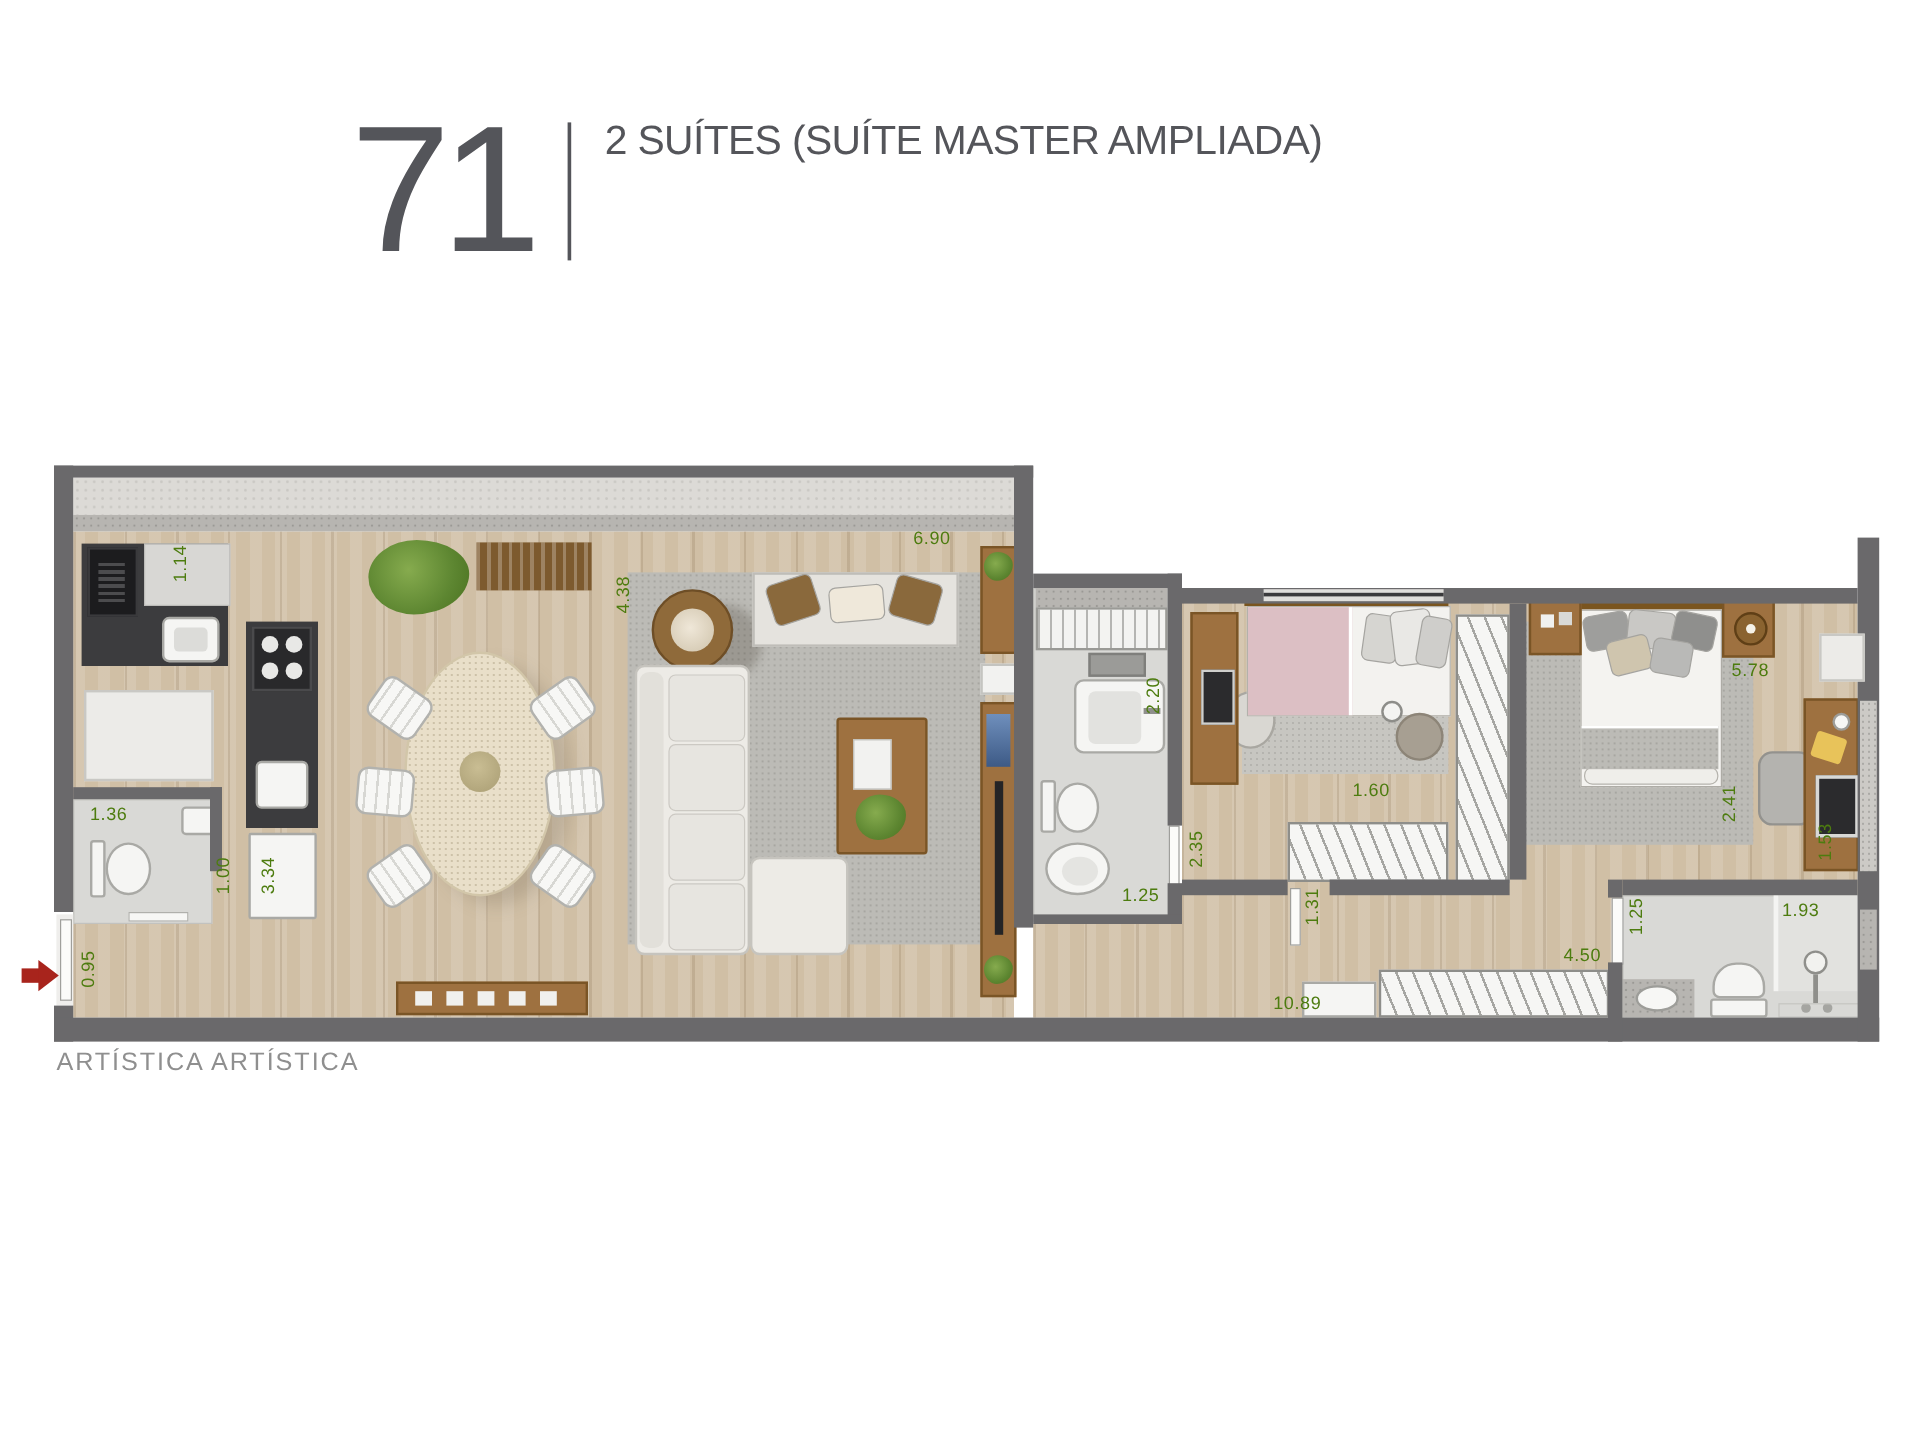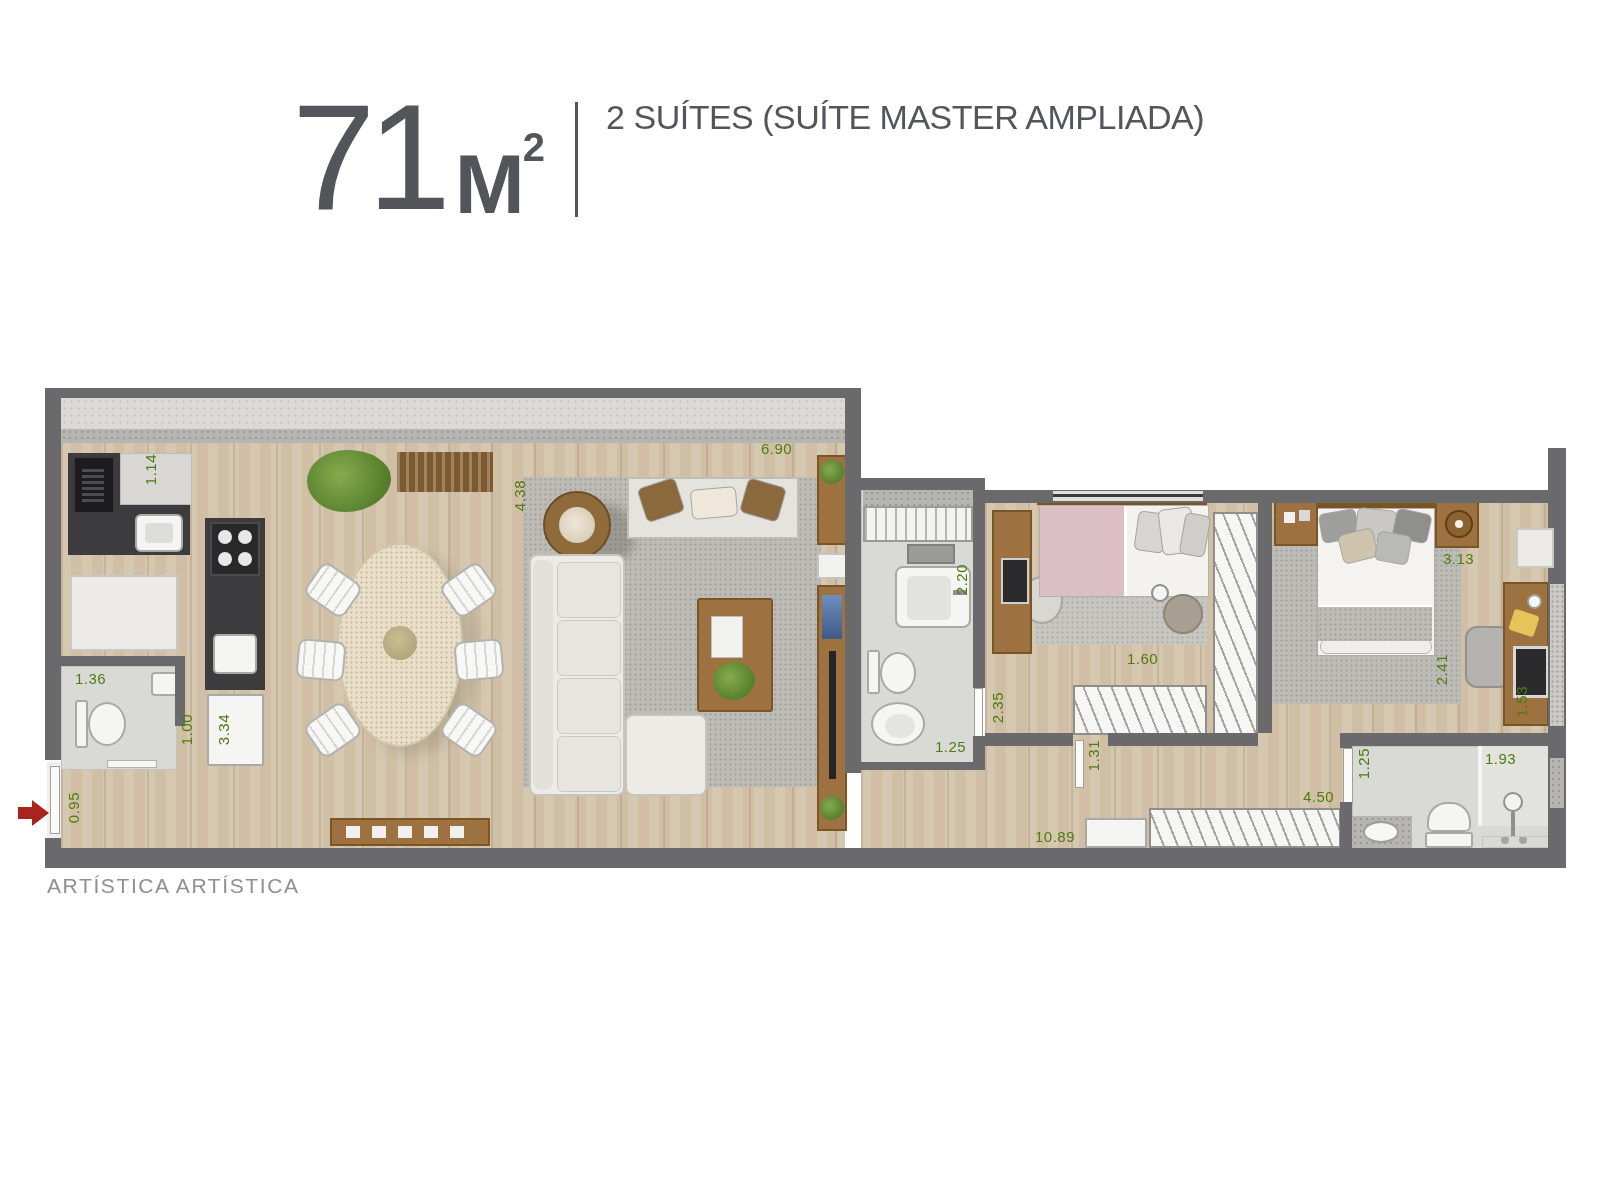--- a/index.html
+++ b/index.html
@@ -42,21 +42,20 @@
   #plan{position:absolute;left:45px;top:388px;width:1521px;height:480px}
   .z1{z-index:1}.z2{z-index:2}.z3{z-index:3}.z4{z-index:4}.z5{z-index:5}.z6{z-index:6}
 </style>
 </head>
 <body>
 <div id="page">
 
 <div id="header">
   <div id="area">
     <span class="n">71</span>
-    <span class="m"><span>M</span><sup>2</sup></span>
   </div>
   <div id="hdiv"></div>
   <div id="titles">
     <div class="t1">2 SUÍTES (SUÍTE MASTER AMPLIADA)</div>
   </div>
 </div>
 
 <div id="entry-arrow">
       <span class="bar"></span>
       <span class="tip"></span>
@@ -259,23 +258,23 @@
   <span class="dim" style="left:716px;top:52px">6.90</span>
   <span class="dim" style="left:30px;top:282px">1.36</span>
   <span class="dim v" style="left:133px;top:326px">1.00</span>
   <span class="dim v" style="left:170px;top:326px">3.34</span>
   <span class="dim v" style="left:20px;top:404px">0.95</span>
   <span class="dim v" style="left:908px;top:176px">2.20</span>
   <span class="dim v" style="left:944px;top:304px">2.35</span>
   <span class="dim" style="left:890px;top:350px">1.25</span>
   <span class="dim" style="left:1082px;top:262px">1.60</span>
   <span class="dim v" style="left:1040px;top:352px">1.31</span>
-  <span class="dim" style="left:990px;top:440px">10.89</span>
+  <span class="dim" style="left:1016px;top:440px">10.89</span>
   <span class="dim" style="left:1258px;top:400px">4.50</span>
-  <span class="dim" style="left:1398px;top:162px">3.13</span>
+  <span class="dim" style="left:1398px;top:162px">5.78</span>
   <span class="dim v" style="left:1388px;top:266px">2.41</span>
   <span class="dim v" style="left:1468px;top:298px">1.53</span>
   <span class="dim v" style="left:1310px;top:360px">1.25</span>
   <span class="dim" style="left:1440px;top:362px">1.93</span>
 </div>
 
 <div id="footer-note">ARTÍSTICA ARTÍSTICA</div>
 
 </div>
 

